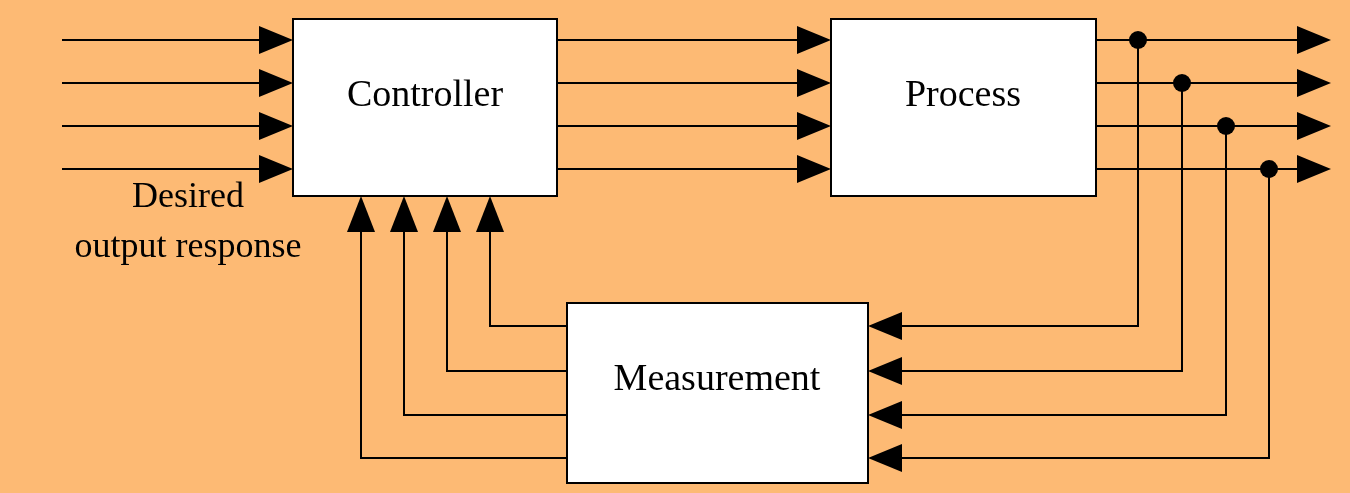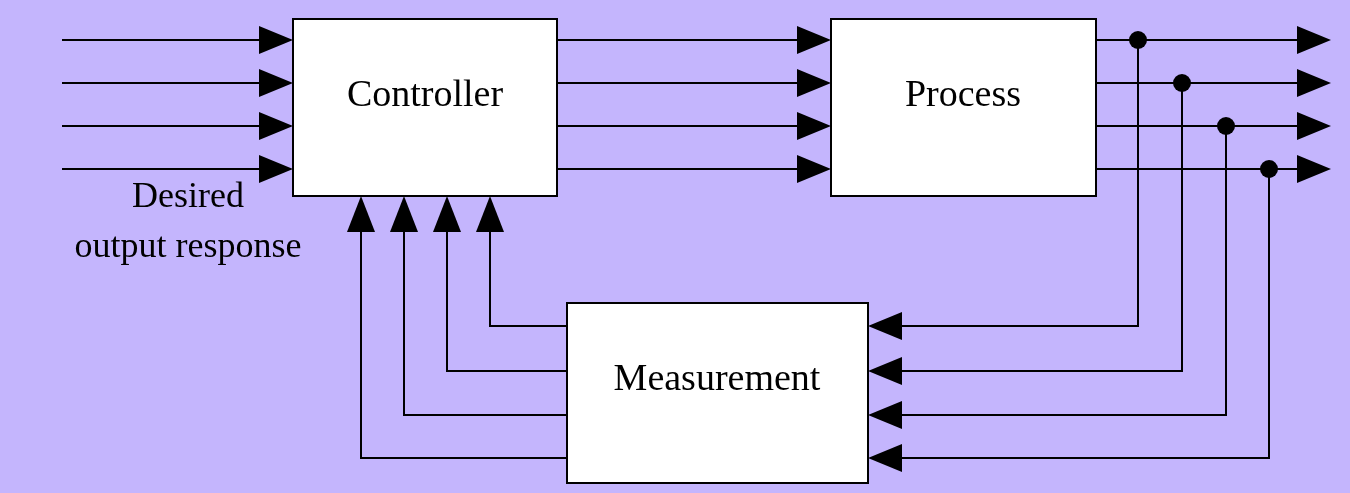--- a/index.html
+++ b/index.html
@@ -4,21 +4,21 @@
 <style>
   html, body {
     margin: 0;
     padding: 0;
     background: #ffffff;
   }
   #diagram-root {
     position: relative;
     width: 1350px;
     height: 493px;
-    background: #c4b5fd;
+    background: #fdba74;
     font-family: "Liberation Serif", "DejaVu Serif", serif;
     overflow: hidden;
   }
   svg#diagram-svg {
     position: absolute;
     top: 0;
     left: 0;
     width: 1350px;
     height: 493px;
     display: block;

